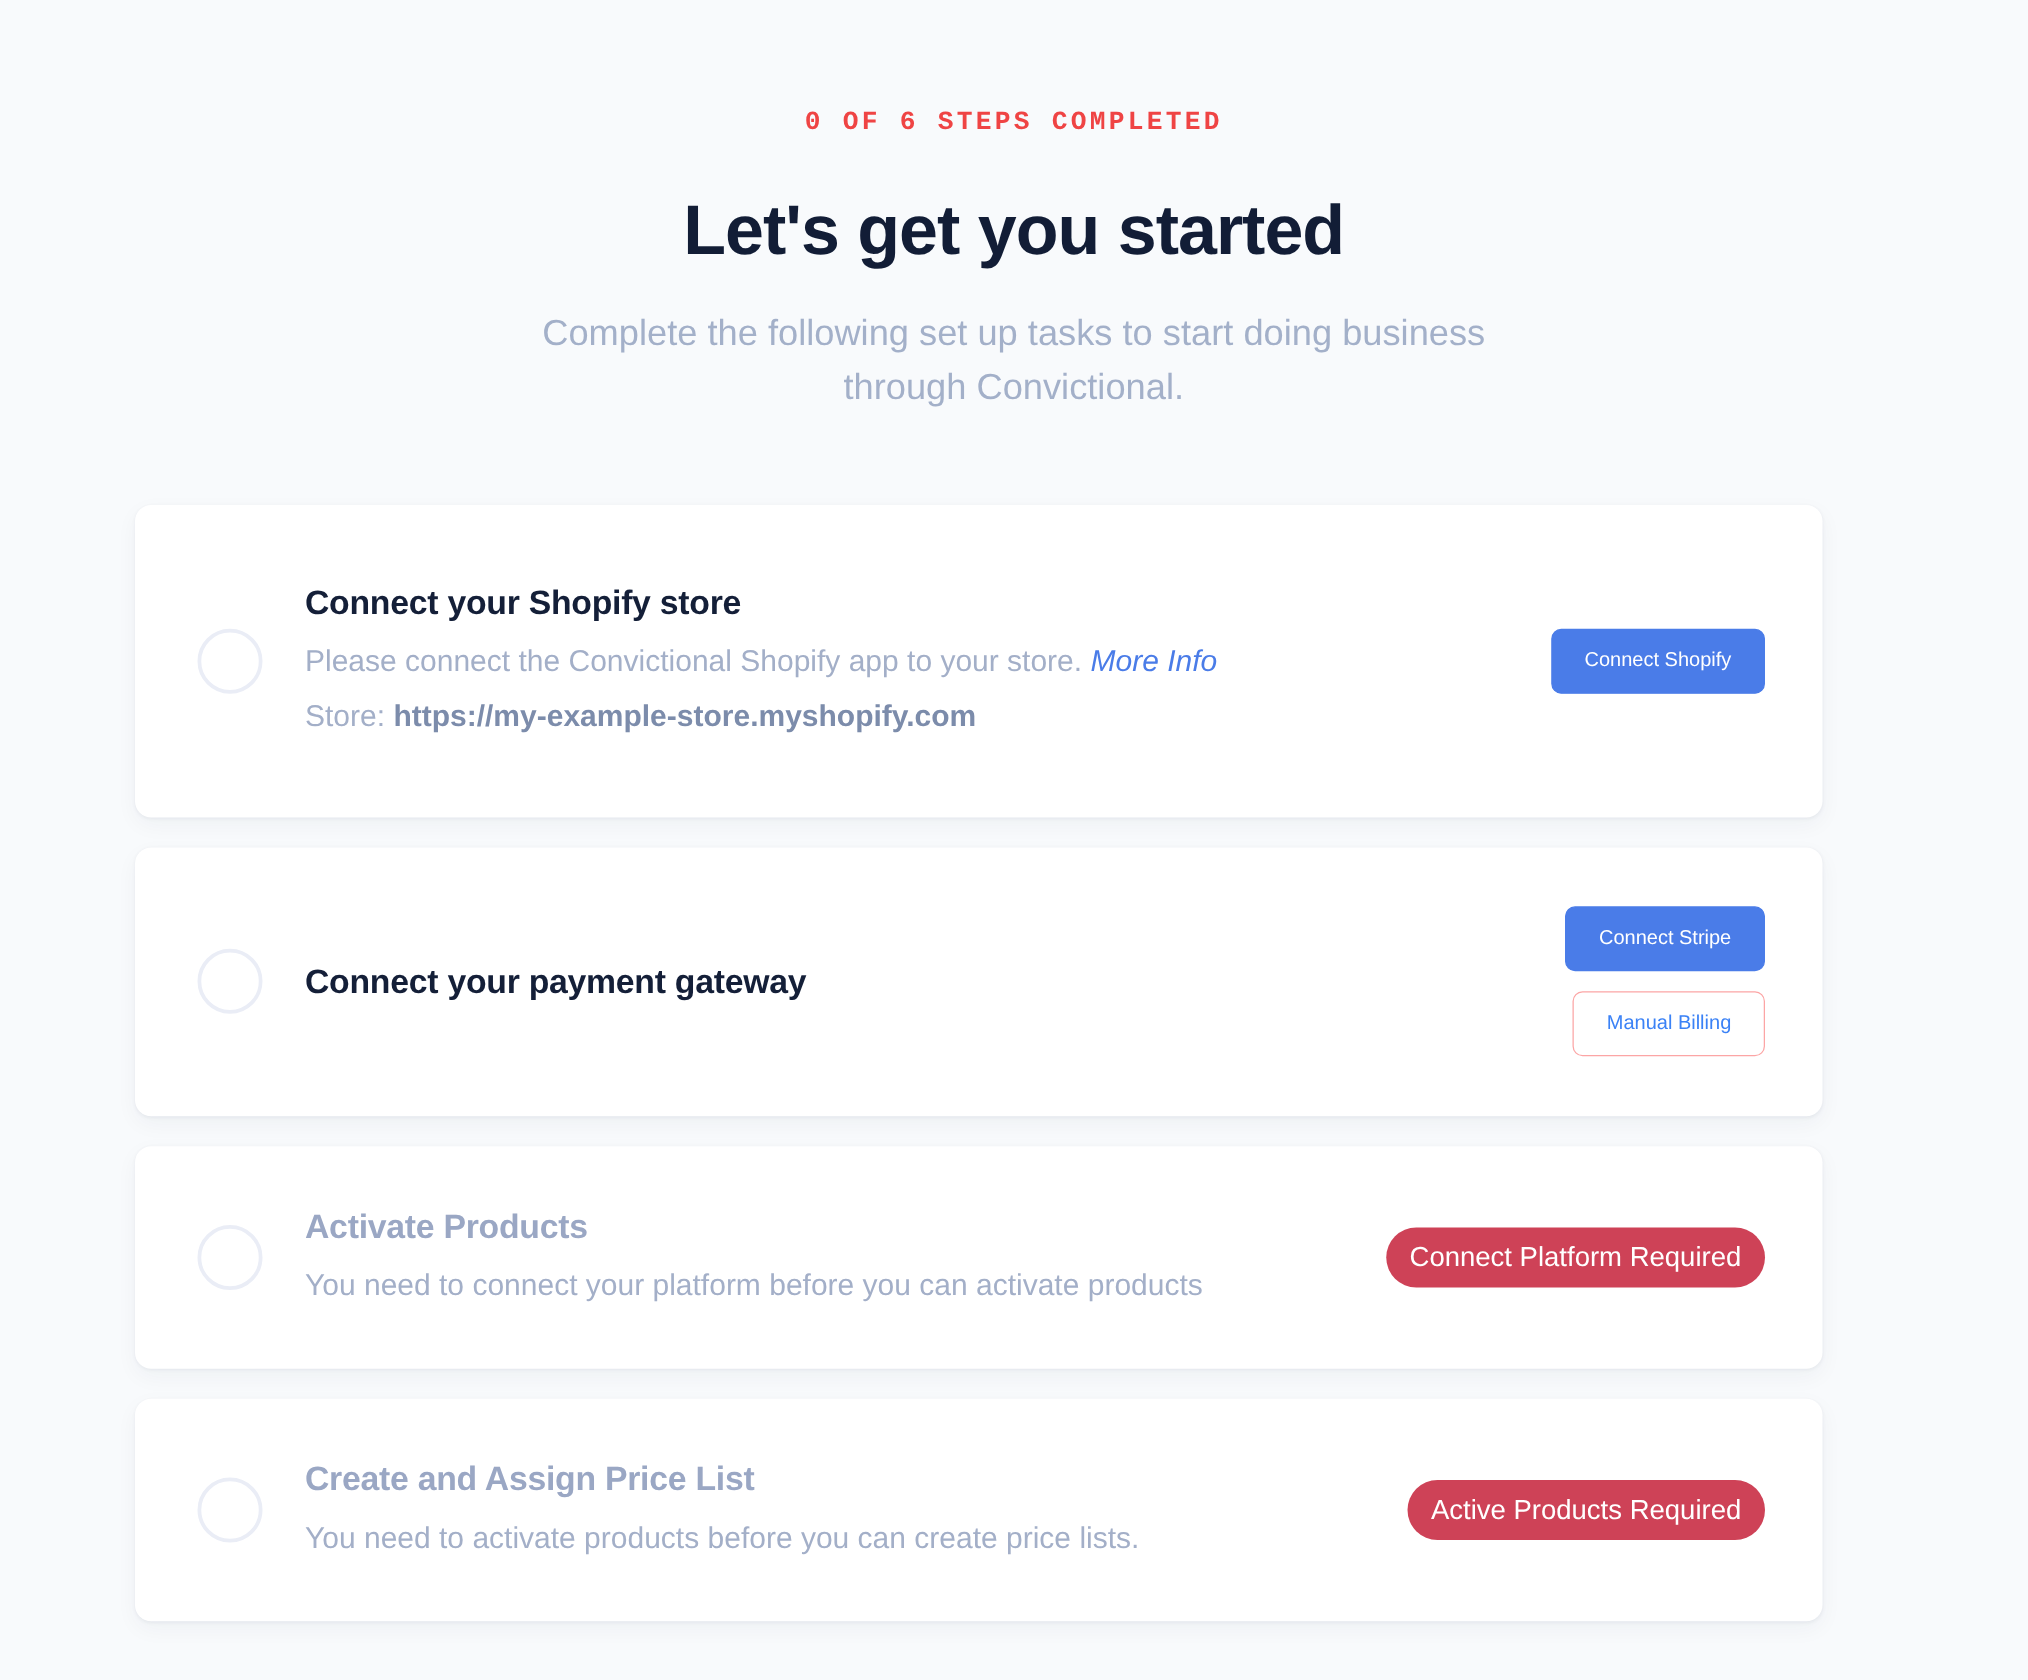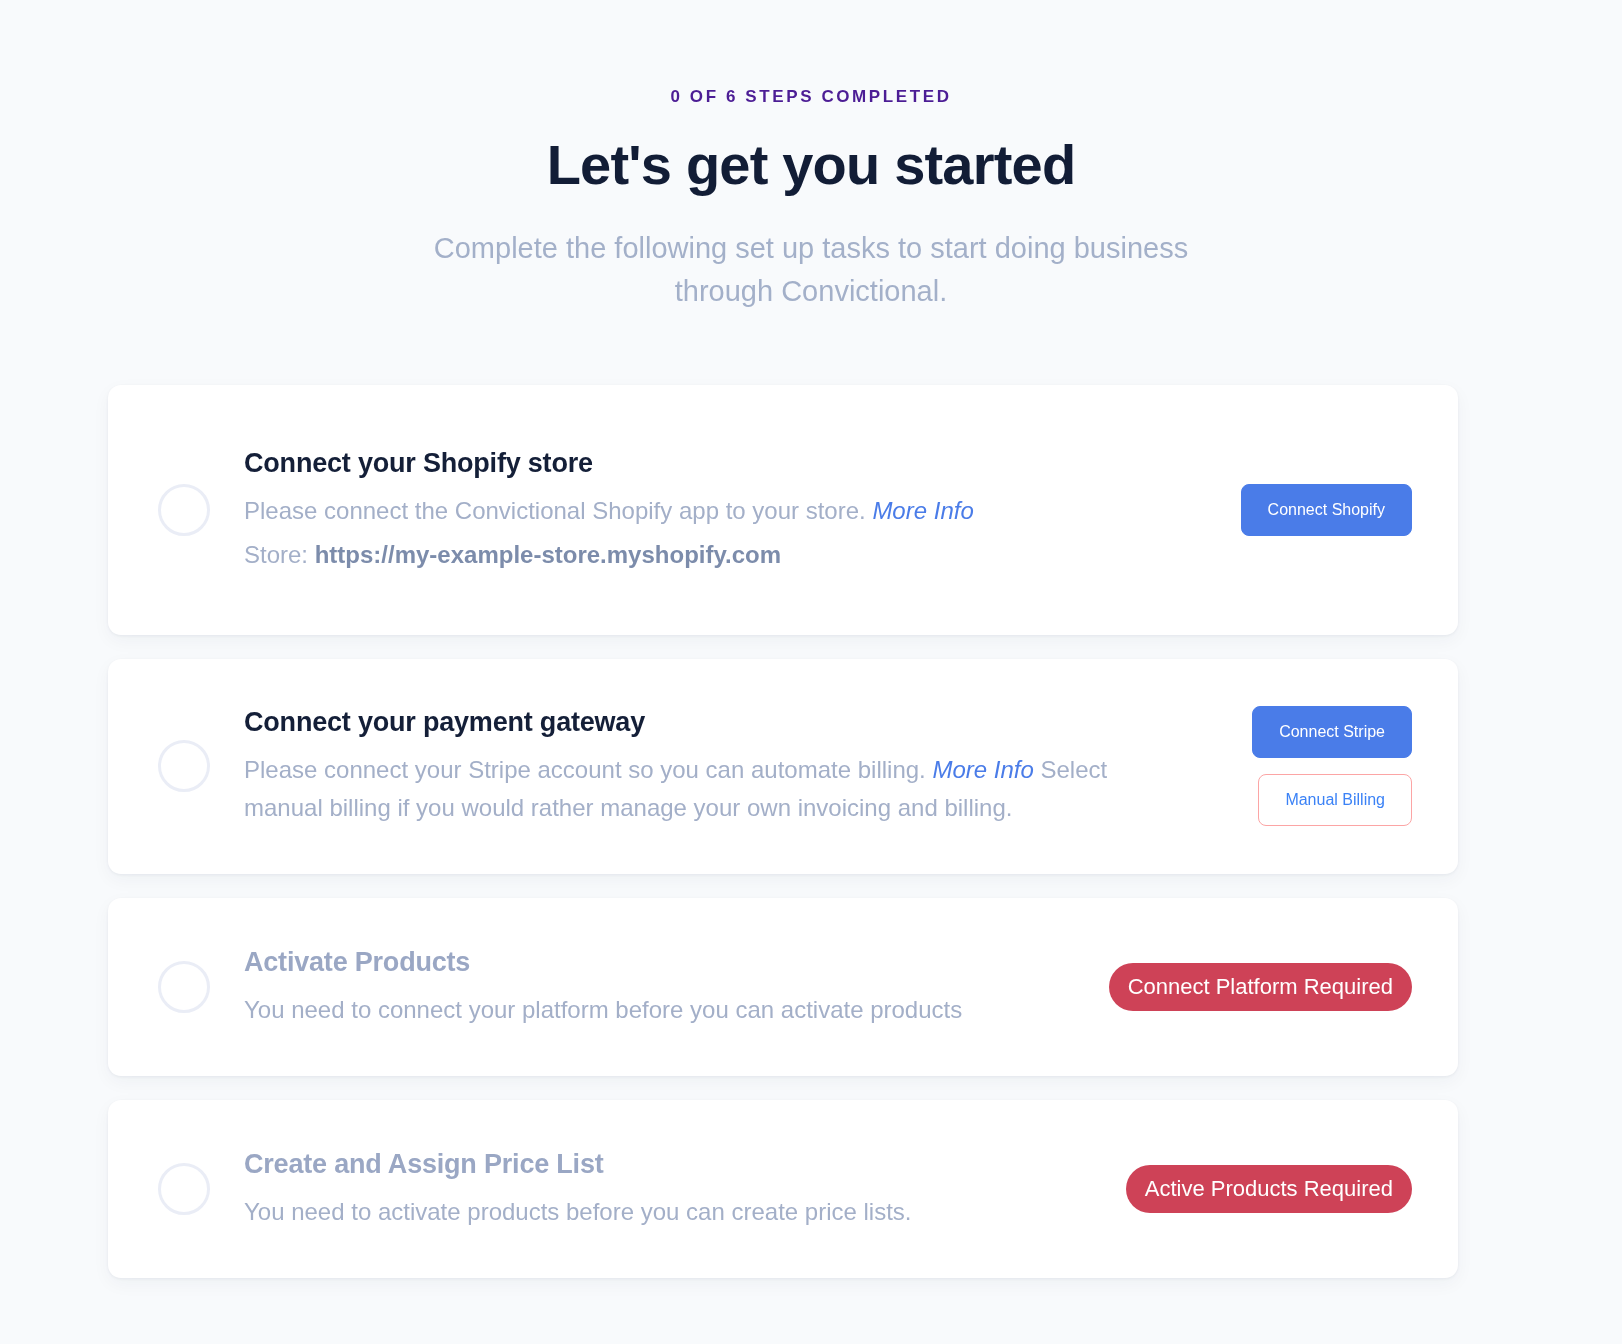--- a/index.html
+++ b/index.html
@@ -17,30 +17,31 @@
     width: 1622px;
     min-height: 1344px;
     background: #f8fafc;
     padding-top: 88px;
   }
 
   
   .header { text-align: center; }
 
   .eyebrow {
-    font-size: 17px;
+    font-size: 21px;
     letter-spacing: 2.6px;
     font-weight: 600;
-    color: #4c1d95;
+    color: #ef4444;
     text-transform: uppercase;
     line-height: 1;
+    font-family: Liberation Mono, monospace;
   }
 
   .title {
-    margin-top: 31px;
+    margin-top: 46px;
     font-size: 56px;
     font-weight: 700;
     color: #121d36;
     letter-spacing: -0.8px;
     line-height: 1.05;
   }
 
   .subtitle {
     margin: 32px auto 0;
     width: 800px;
@@ -205,25 +206,20 @@
       </div>
       <div class="card-actions">
         <button class="btn btn-primary">Connect Shopify</button>
       </div>
     </div>
 
     <div class="card mid">
       <div class="status-circle"></div>
       <div class="card-body">
         <div class="card-title">Connect your payment gateway</div>
-        <div class="card-desc narrow">
-          <span>Please connect your Stripe account so you can automate billing.</span>
-          <a class="link">More Info</a>
-          <span>Select manual billing if you would rather manage your own invoicing and billing.</span>
-        </div>
       </div>
       <div class="card-actions">
         <button class="btn btn-primary">Connect Stripe</button>
         <button class="btn btn-secondary">Manual Billing</button>
       </div>
     </div>
 
     <div class="card short">
       <div class="status-circle"></div>
       <div class="card-body">

